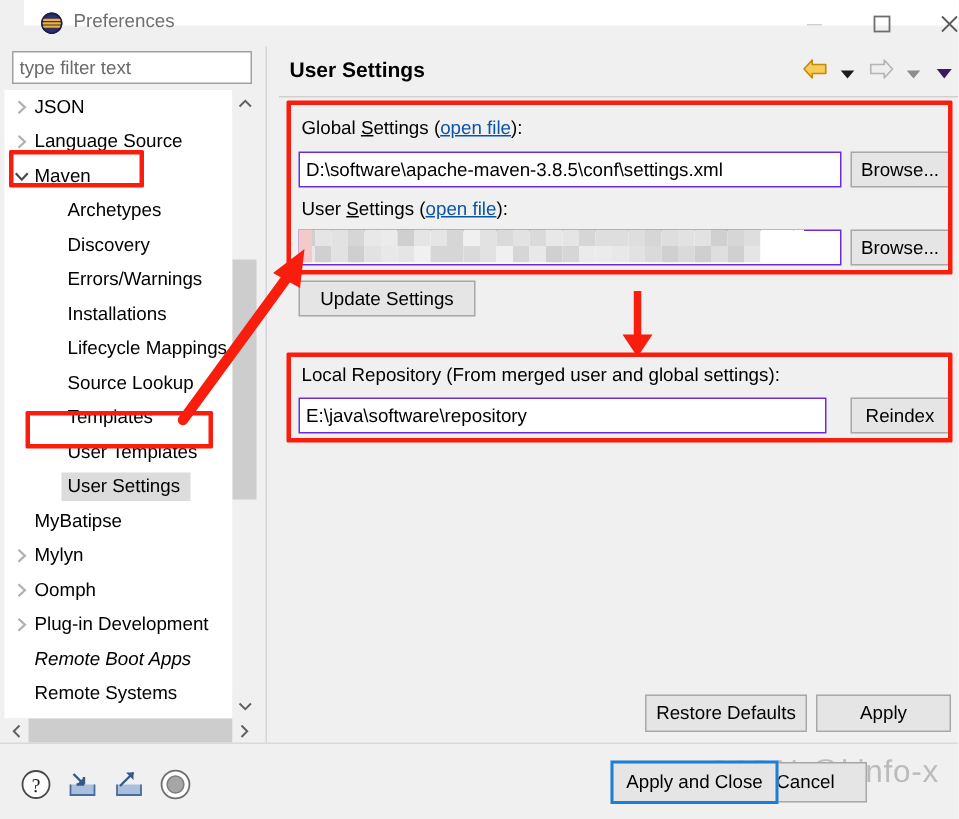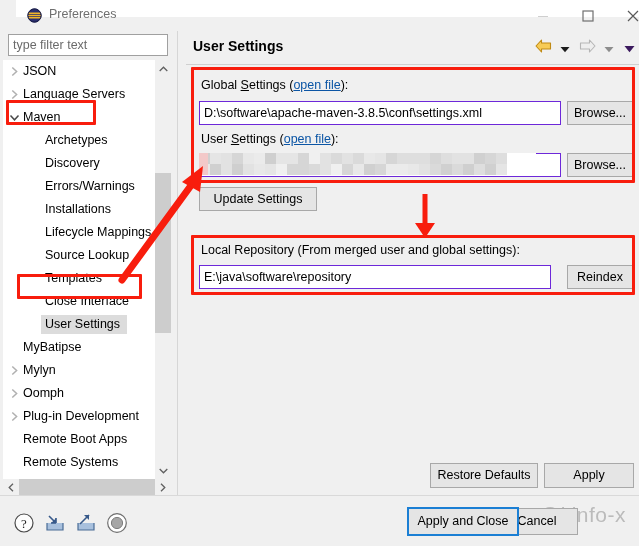--- a/index.html
+++ b/index.html
@@ -130,21 +130,21 @@
           </svg>
         </span>
         <span class="lbl" style="left: 20px;">JSON</span>
       </div>
       <div class="tnode">
         <span class="arrow" style="left: 6px;">
           <svg width="11" height="11" viewBox="0 0 11 11">
             <path d="M3.3 1.5 L7.6 5.5 L3.3 9.5" fill="none" stroke="#b0b0b0" stroke-width="1.5"></path>
           </svg>
         </span>
-        <span class="lbl" style="left: 20px;">Language Servers</span>
+        <span class="lbl" style="left: 20px;">Language Source</span>
       </div>
       <div class="tnode">
         <span class="arrow" style="left: 6px;">
           <svg width="11" height="11" viewBox="0 0 11 11">
             <path d="M1.5 3.5 L5.5 7.8 L9.5 3.5" fill="none" stroke="#4a4a4a" stroke-width="1.5"></path>
           </svg>
         </span>
         <span class="lbl" style="left: 20px;">Maven</span>
       </div>
       <div class="tnode">
@@ -162,21 +162,21 @@
       <div class="tnode">
         <span class="lbl" style="left: 42px;">Lifecycle Mappings</span>
       </div>
       <div class="tnode">
         <span class="lbl" style="left: 42px;">Source Lookup</span>
       </div>
       <div class="tnode">
         <span class="lbl" style="left: 42px;">Templates</span>
       </div>
       <div class="tnode">
-        <span class="lbl" style="left: 42px;">Close Interface</span>
+        <span class="lbl" style="left: 42px;">User Templates</span>
       </div>
       <div class="tnode selected">
         <div class="selbg" style="left: 38px; width: 86px;"></div>
         <span class="lbl" style="left: 42px;">User Settings</span>
       </div>
       <div class="tnode">
         <span class="lbl" style="left: 20px;">MyBatipse</span>
       </div>
       <div class="tnode">
         <span class="arrow" style="left: 6px;">
@@ -196,21 +196,21 @@
       </div>
       <div class="tnode">
         <span class="arrow" style="left: 6px;">
           <svg width="11" height="11" viewBox="0 0 11 11">
             <path d="M3.3 1.5 L7.6 5.5 L3.3 9.5" fill="none" stroke="#b0b0b0" stroke-width="1.5"></path>
           </svg>
         </span>
         <span class="lbl" style="left: 20px;">Plug-in Development</span>
       </div>
       <div class="tnode">
-        <span class="lbl" style="left: 20px;">Remote Boot Apps</span>
+        <span class="lbl" style="left: 20px; font-style: italic;">Remote Boot Apps</span>
       </div>
       <div class="tnode">
         <span class="arrow" style="left: 6px;"></span>
         <span class="lbl" style="left: 20px;">Remote Systems</span>
       </div>
     </div>
 
   <div class="vscroll">
     <div class="vs-up">
       <svg width="9" height="6" viewBox="0 0 9 6">

